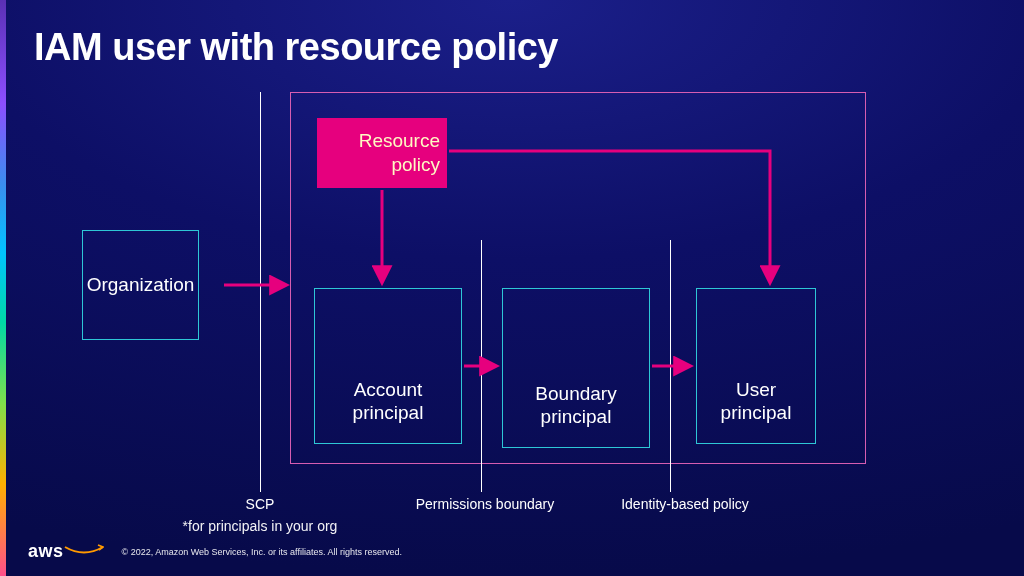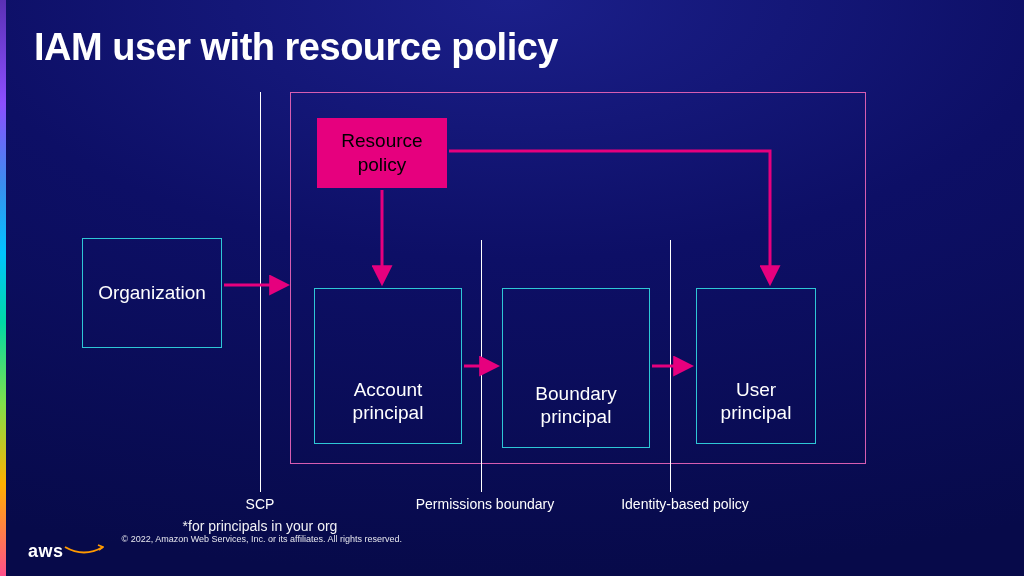--- a/index.html
+++ b/index.html
@@ -42,21 +42,22 @@
     text-align: center;
     font-size: 19px;
     font-weight: 400;
     line-height: 1.25;
     color: #ffffff;
     padding: 6px;
   }
   .node-rp {
     background: #e6007e;
     border: 1.5px solid #e6007e;
-    color: #000000;
+    color: #fef9c3;
+    text-align: right;
   }
   .outer-box {
     position: absolute;
     border: 1.5px solid #d65db1;
   }
   .vline {
     position: absolute;
     width: 0;
     border-left: 1.5px solid #ffffff;
   }
@@ -87,21 +88,21 @@
   }
   .aws-word {
     font-size: 18px;
     font-weight: 700;
     letter-spacing: 0.5px;
   }
   .aws-swoosh { margin-top: -2px; }
   .copyright {
     font-size: 9px;
     opacity: 0.9;
-    margin-bottom: 16px;
+    margin-bottom: 3px;
   }
 
   svg.arrows {
     position: absolute;
     left: 0; top: 0;
     width: 1024px; height: 576px;
     pointer-events: none;
   }
 </style>
 </head>
@@ -112,21 +113,21 @@
 <h1 class="title">IAM user with resource policy</h1>
 
 <div class="canvas">
 
   <div class="outer-box" style="left:290px; top:92px; width:576px; height:372px;"></div>
 
   <div class="vline" style="left:260px; top:92px; height:400px;"></div>
   <div class="vline" style="left:481px; top:240px; height:252px;"></div>
   <div class="vline" style="left:670px; top:240px; height:252px;"></div>
 
-  <div class="node" style="left:82px; top:230px; width:140px; height:110px;margin-top:8px;">
+  <div class="node" style="left:82px; top:230px; width:117px; height:110px;">
     <span>Organization</span>
   </div>
 
   <div class="node node-rp" style="left:317px; top:118px; width:130px; height:70px;">
     <span>Resource policy</span>
   </div>
 
   <div class="node" style="left:314px; top:288px; width:148px; height:156px; align-items:flex-end; padding-bottom:18px;">
     <span>Account principal</span>
   </div>

